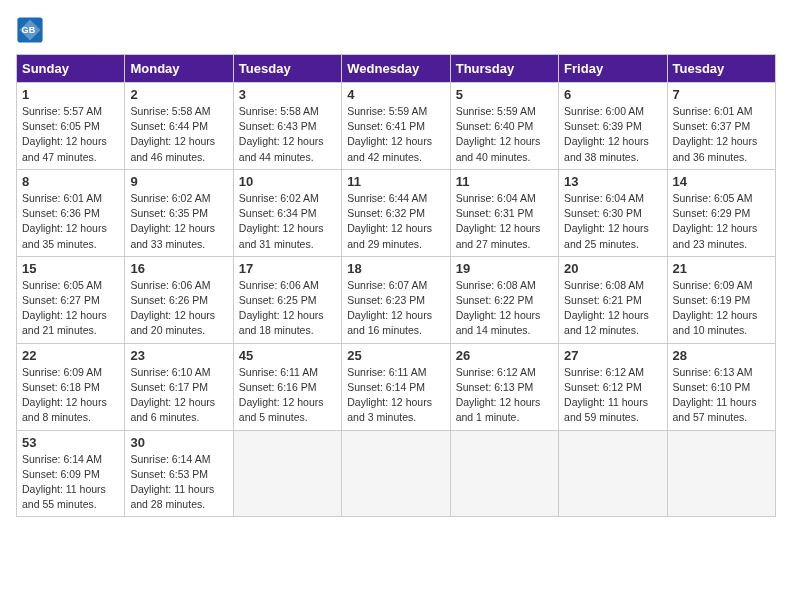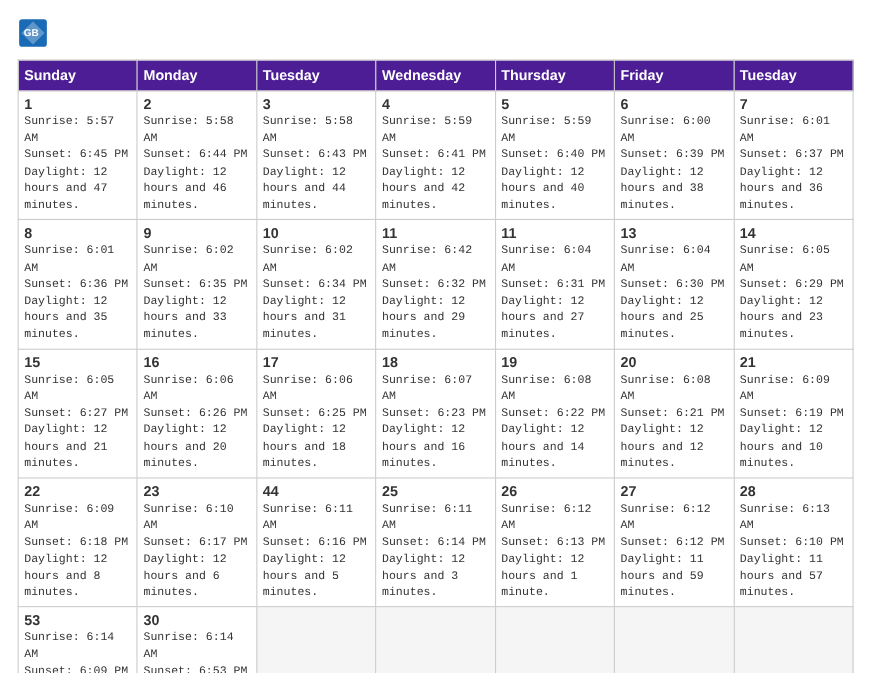--- a/index.html
+++ b/index.html
@@ -76,21 +76,20 @@
       font-size: 13px;
       font-weight: bold;
       color: #333;
       display: block;
       margin-bottom: 2px;
     }
     .day-detail {
       color: #333;
       font-size: 10.5px;
       line-height: 1.45;
-      font-family: Liberation Mono, monospace;
     }
     tr:nth-child(even) td:not(.empty) {
       background: #fff;
     }
     tr:nth-child(odd) td:not(.empty) {
       background: #fff;
     }
     
     tbody tr:nth-child(even) td {
       background-color: #f9f9f9;
@@ -128,21 +127,21 @@
       <th>Friday</th>
       <th>Tuesday</th>
     </tr>
   </thead>
   <tbody id="calendar-body">
   <tr>
         <td>
         <span class="day-num">1</span>
         <div class="day-detail">
           <span>Sunrise: 5:57 AM</span><br>
-          <span>Sunset: 6:45 PM</span><br>
+          <span>Sunset: 6:05 PM</span><br>
           <span>Daylight: 12 hours and 47 minutes.</span>
         </div>
       </td>
         <td>
         <span class="day-num">2</span>
         <div class="day-detail">
           <span>Sunrise: 5:58 AM</span><br>
           <span>Sunset: 6:44 PM</span><br>
           <span>Daylight: 12 hours and 46 minutes.</span>
         </div>
@@ -209,21 +208,21 @@
         <span class="day-num">10</span>
         <div class="day-detail">
           <span>Sunrise: 6:02 AM</span><br>
           <span>Sunset: 6:34 PM</span><br>
           <span>Daylight: 12 hours and 31 minutes.</span>
         </div>
       </td>
         <td>
         <span class="day-num">11</span>
         <div class="day-detail">
-          <span>Sunrise: 6:42 AM</span><br>
+          <span>Sunrise: 6:44 AM</span><br>
           <span>Sunset: 6:32 PM</span><br>
           <span>Daylight: 12 hours and 29 minutes.</span>
         </div>
       </td>
         <td>
         <span class="day-num">11</span>
         <div class="day-detail">
           <span>Sunrise: 6:04 AM</span><br>
           <span>Sunset: 6:31 PM</span><br>
           <span>Daylight: 12 hours and 27 minutes.</span>
@@ -315,21 +314,21 @@
       </td>
         <td>
         <span class="day-num">23</span>
         <div class="day-detail">
           <span>Sunrise: 6:10 AM</span><br>
           <span>Sunset: 6:17 PM</span><br>
           <span>Daylight: 12 hours and 6 minutes.</span>
         </div>
       </td>
         <td>
-        <span class="day-num">44</span>
+        <span class="day-num">45</span>
         <div class="day-detail">
           <span>Sunrise: 6:11 AM</span><br>
           <span>Sunset: 6:16 PM</span><br>
           <span>Daylight: 12 hours and 5 minutes.</span>
         </div>
       </td>
         <td>
         <span class="day-num">25</span>
         <div class="day-detail">
           <span>Sunrise: 6:11 AM</span><br>

